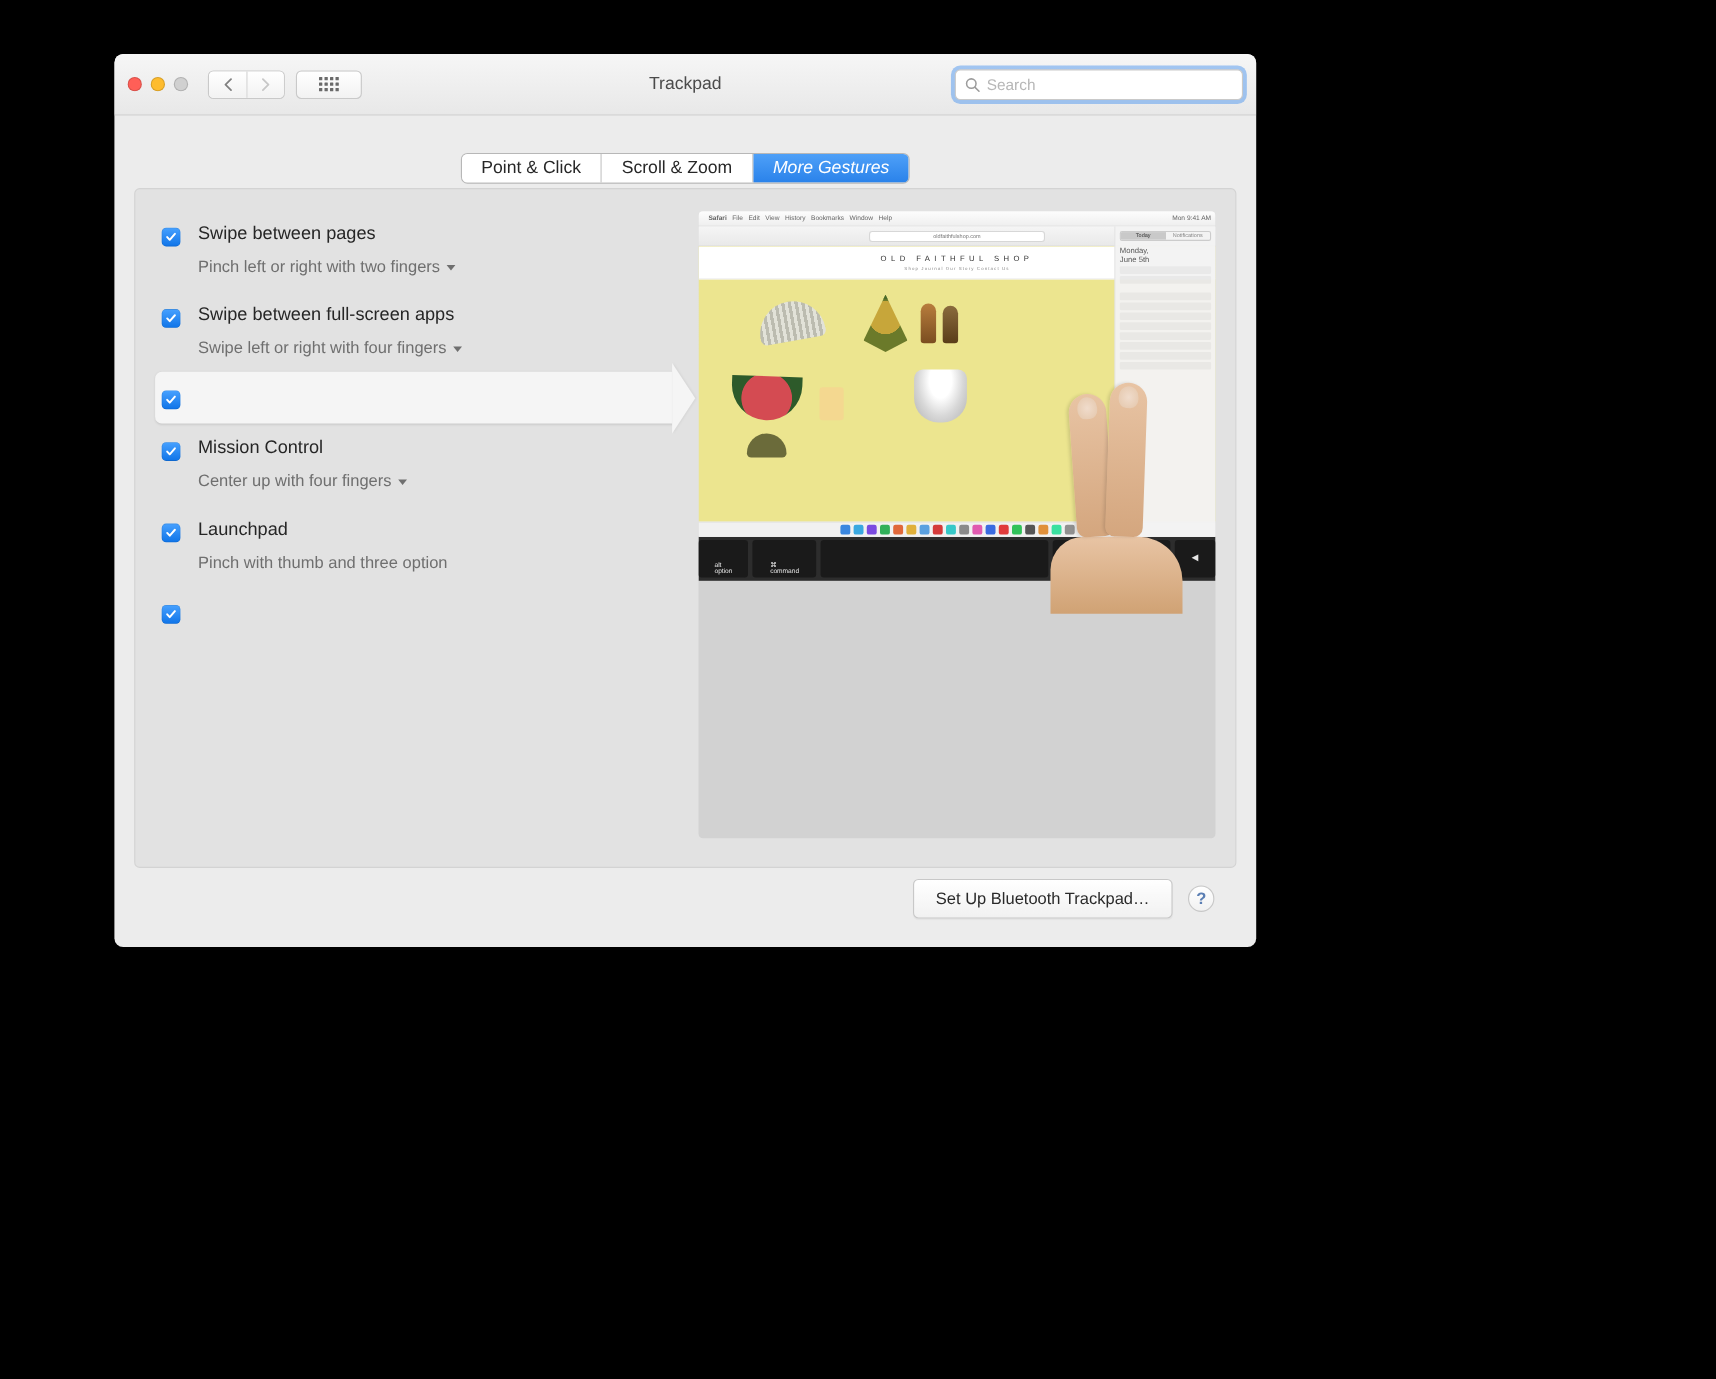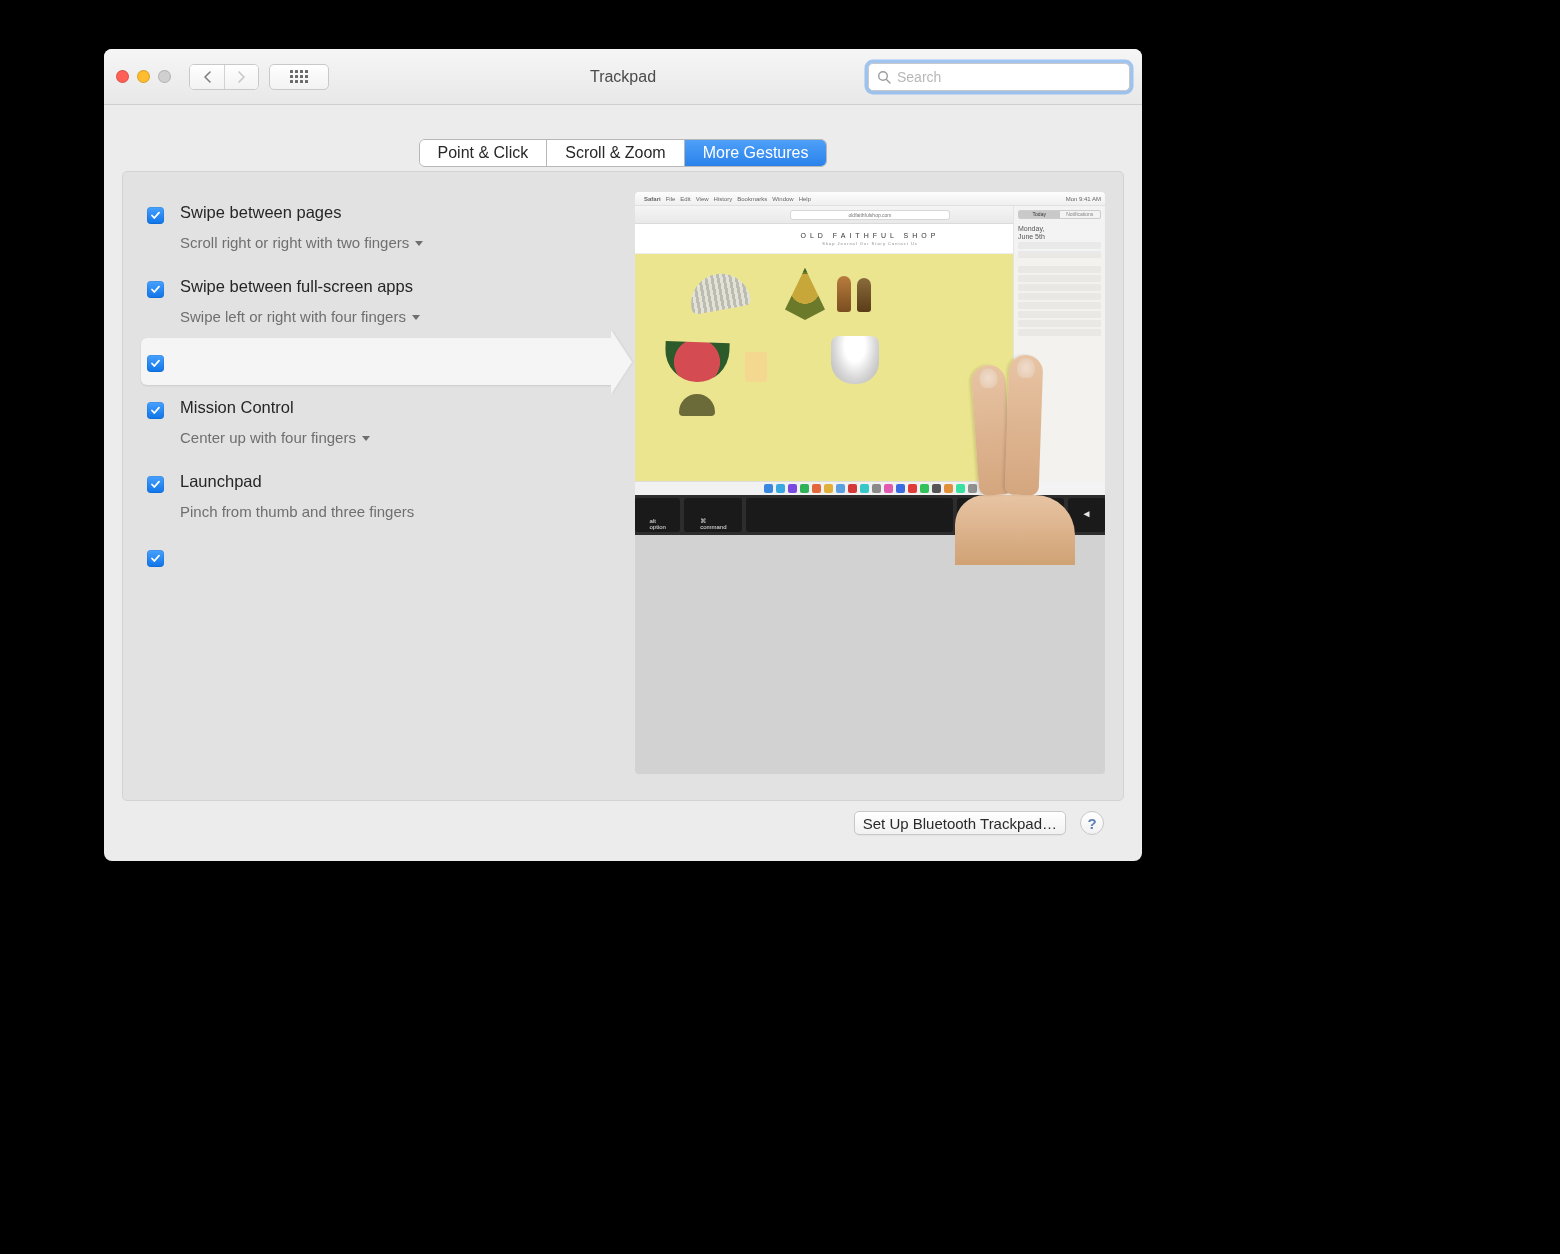--- a/index.html
+++ b/index.html
@@ -113,20 +113,21 @@
     background: #fff;
     color: #272727;
     cursor: default;
     border-right: 1px solid #b7b7b7;
   }
   .tab:last-child { border-right: none; }
   .tab.active {
     background: linear-gradient(#4ea0f8,#2a82ea);
     color: #fff;
     border-right-color: #2a82ea;
+    font-style: italic;
   }
   .panel {
     flex: 1;
     margin-top: 4px;
     background: #e2e2e2;
     border: 1px solid #d3d3d3;
     border-radius: 5px;
     display: flex;
     gap: 24px;
     padding: 18px 18px 26px 18px;
@@ -296,22 +297,22 @@
   .f1 { width:34px; height:130px; left:30px; top:20px; transform:rotate(-4deg);}
   .f2 { width:34px; height:140px; left:62px; top:10px; transform:rotate(2deg);}
   .nail { position:absolute; top:3px; left:50%; transform:translateX(-50%); width:18px; height:20px; background:radial-gradient(#f0dccc,#e4c6aa); border-radius:50% 50% 40% 40%;}
   .palm { position:absolute; bottom:-20px; left:10px; width:120px; height:70px; background:linear-gradient(#e8c4a4,#d0a274); border-radius:30px 40px 0 0;}
   .footer {
     display:flex; align-items:center; justify-content:flex-end;
     gap: 14px;
     padding: 10px 20px 14px 20px;
   }
   .bt-btn {
-    height: 24px;
-    padding: 0 8px;
+    height: 36px;
+    padding: 0 20px;
     background: linear-gradient(#ffffff,#f1f1f1);
     border: 1px solid #c8c8c8;
     border-radius: 5px;
     font-size: 15px; color:#2a2a2a;
     display:flex; align-items:center;
     box-shadow: 0 1px 1px rgba(0,0,0,0.04);
   }
   .help-btn {
     width: 24px; height: 24px;
     border-radius: 50%;
@@ -386,21 +387,21 @@
 
         <div class="gesture">
           <div class="chk">
               <svg width="11" height="11" viewBox="0 0 11 11">
                 <path d="M2 5.5 L4.3 8 L9 2.6" stroke="#fff" stroke-width="1.8" fill="none" stroke-linecap="round" stroke-linejoin="round"></path>
               </svg>
             </div>
           <div class="g-text">
             <div class="g-title">Swipe between pages</div>
             <div class="g-sub">
-                <span>Scroll right or right with two fingers</span>
+                <span>Pinch left or right with two fingers</span>
                 <span class="chevron-down"></span>
               </div>
           </div>
         </div>
 
         <div class="gesture">
           <div class="chk">
               <svg width="11" height="11" viewBox="0 0 11 11">
                 <path d="M2 5.5 L4.3 8 L9 2.6" stroke="#fff" stroke-width="1.8" fill="none" stroke-linecap="round" stroke-linejoin="round"></path>
               </svg>
@@ -440,21 +441,21 @@
 
         <div class="gesture">
           <div class="chk">
               <svg width="11" height="11" viewBox="0 0 11 11">
                 <path d="M2 5.5 L4.3 8 L9 2.6" stroke="#fff" stroke-width="1.8" fill="none" stroke-linecap="round" stroke-linejoin="round"></path>
               </svg>
             </div>
           <div class="g-text">
             <div class="g-title">Launchpad</div>
             <div class="g-sub">
-                <span>Pinch from thumb and three fingers</span>
+                <span>Pinch with thumb and three option</span>
               </div>
           </div>
         </div>
 
         <div class="gesture">
           <div class="chk">
               <svg width="11" height="11" viewBox="0 0 11 11">
                 <path d="M2 5.5 L4.3 8 L9 2.6" stroke="#fff" stroke-width="1.8" fill="none" stroke-linecap="round" stroke-linejoin="round"></path>
               </svg>
             </div>

